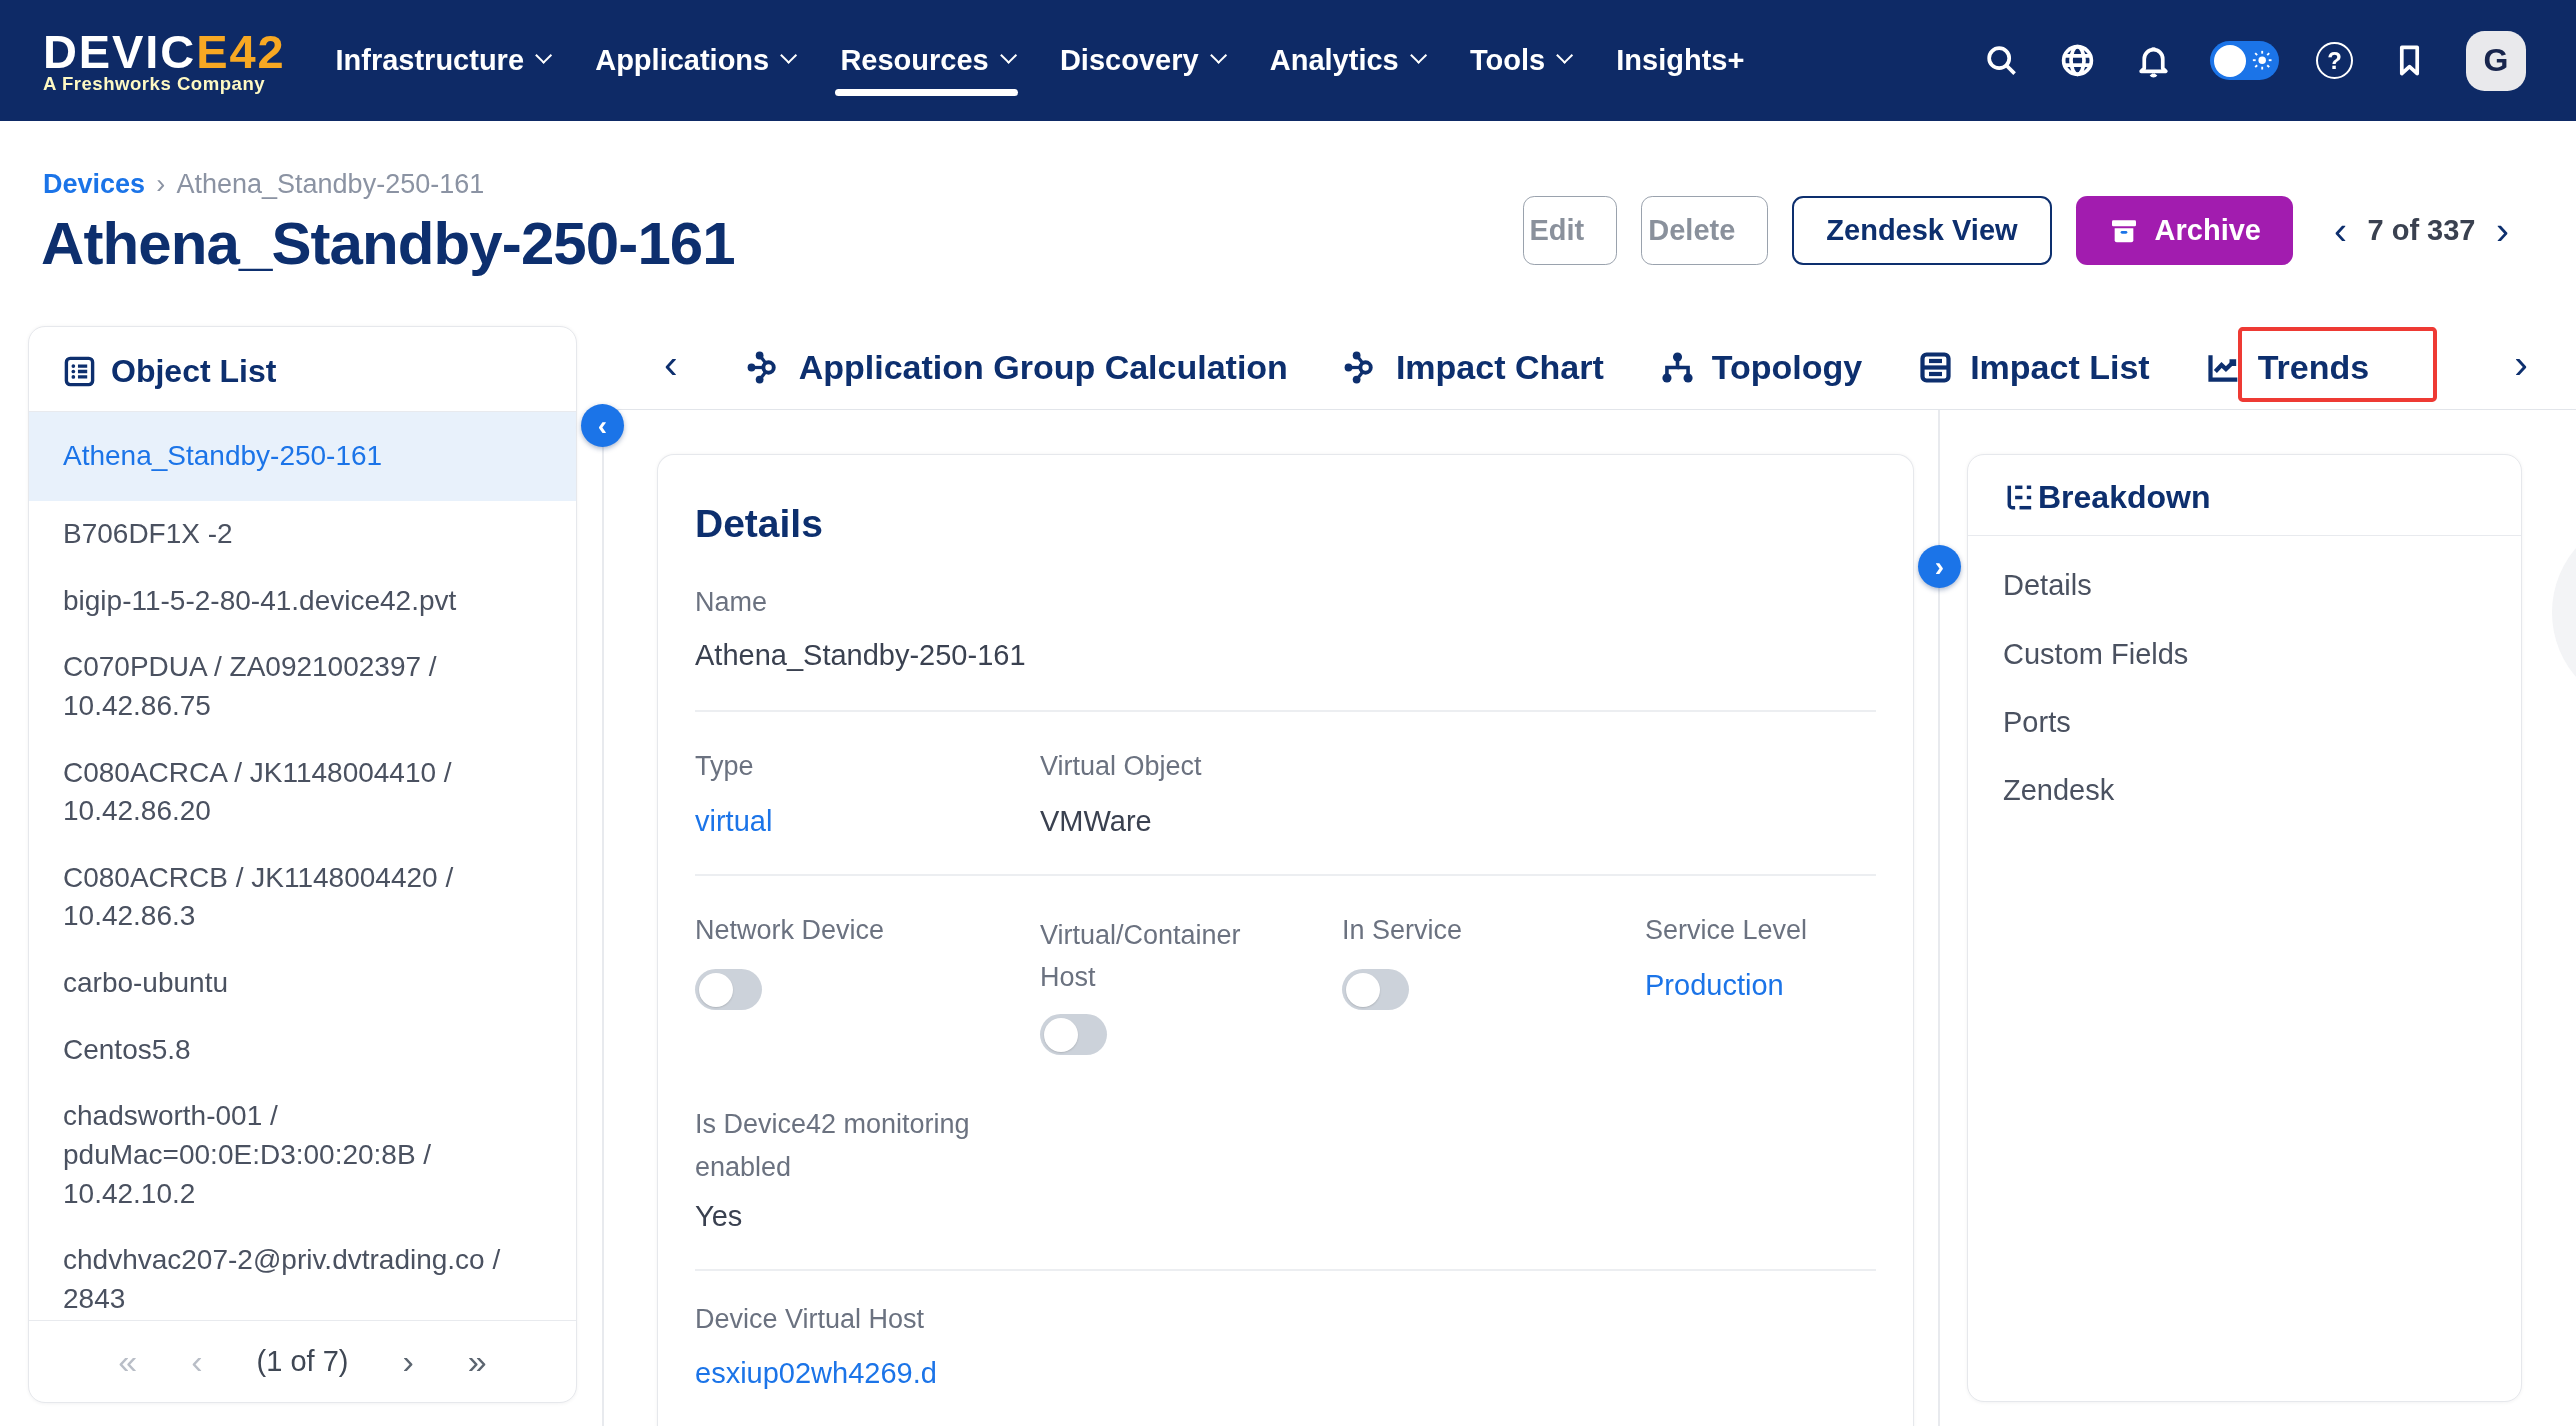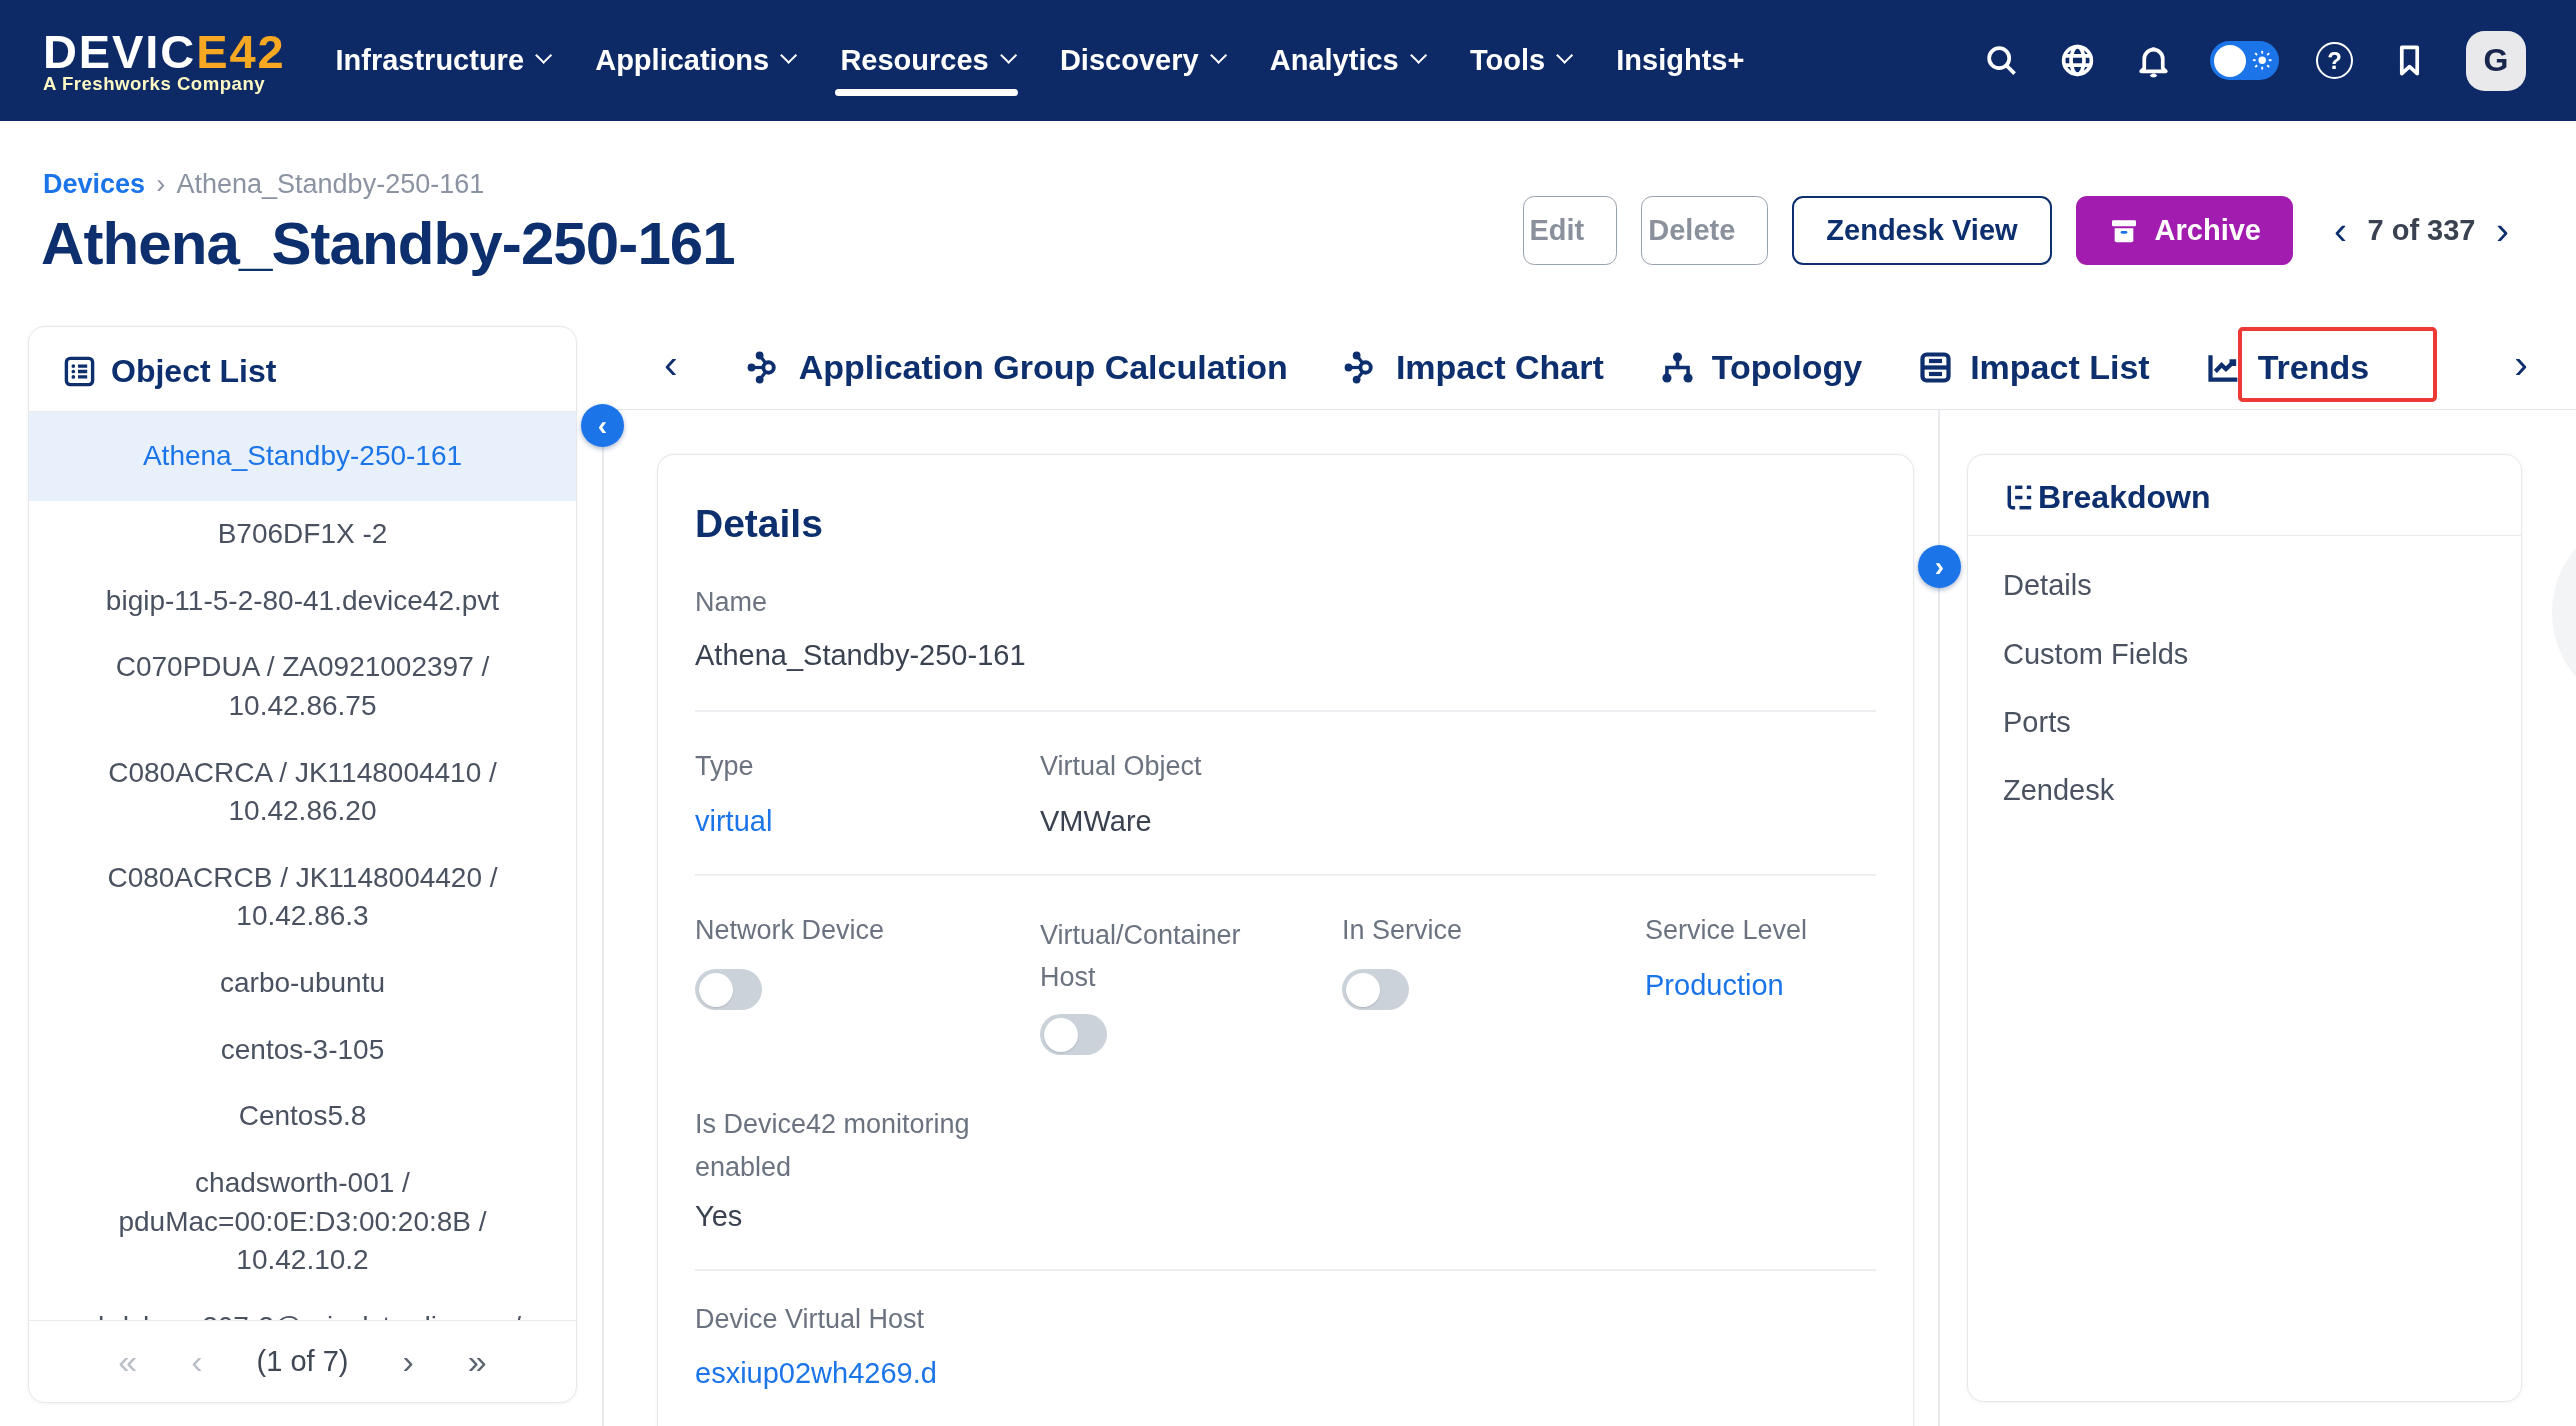--- a/index.html
+++ b/index.html
@@ -67,21 +67,21 @@
                   font-size:28px; font-weight:700; cursor:pointer; z-index:5;
                   box-shadow:0 1.9px 5.6px rgba(13,47,110,.35); }
   .edge-blob { position:absolute; left:2552px; top:514px; width:197px; height:197px;
                border-radius:50%; background:#F3F4F6; }
 
   
   .card { position:absolute; background:#fff; border:1.9px solid #E6E8EC; border-radius:17px;
           box-shadow:0 0.9px 3.7px rgba(16,24,40,.05); }
 
   
-  .objlist { left:28px; top:326px; width:549px; height:1077px; display:flex; flex-direction:column; overflow:hidden;text-align:center; }
+  .objlist { left:28px; top:326px; width:549px; height:1077px; display:flex; flex-direction:column; overflow:hidden; }
   .objlist-head { display:flex; align-items:center; gap:13px; padding:26px 32px 20.5px 32px; }
   .objlist-head svg { width:37px; height:37px; }
   .objlist-title { font-size:32px; font-weight:800; color:#0D2F6E; }
   .objlist-div { height:1.9px; background:#E8EAEE; }
   .objlist-items { flex:1; overflow:hidden; }
   .obj-item { padding:14px 34px; font-size:28px; color:#4A5160; line-height:1.38;
               overflow-wrap:anywhere; cursor:pointer; }
   .obj-item.selected { background:#E8F1FB; color:#1B74E8; padding-top:25px; padding-bottom:25px; }
   .objlist-foot { border-top:1.9px solid #E8EAEE; height:82px; display:flex; align-items:center;
                   justify-content:center; gap:54px; font-size:29px; }
@@ -314,21 +314,20 @@
   </div>
   <div class="objlist-div"></div>
   <div class="objlist-items">
     <div class="obj-item selected">Athena_Standby-250-161</div>
     <div class="obj-item">B706DF1X -2</div>
     <div class="obj-item">bigip-11-5-2-80-41.device42.pvt</div>
     <div class="obj-item">C070PDUA / ZA0921002397 / 10.42.86.75</div>
     <div class="obj-item">C080ACRCA / JK1148004410 / 10.42.86.20</div>
     <div class="obj-item">C080ACRCB / JK1148004420 / 10.42.86.3</div>
     <div class="obj-item">carbo-ubuntu</div>
-    <div class="obj-item">centos-3-105</div>
     <div class="obj-item">Centos5.8</div>
     <div class="obj-item">chadsworth-001 / pduMac=00:0E:D3:00:20:8B / 10.42.10.2</div>
     <div class="obj-item">chdvhvac207-2@priv.dvtrading.co / 2843</div>
   </div>
   <div class="objlist-foot">
     <span class="pg-ctl">«</span>
     <span class="pg-ctl">‹</span>
     <span class="pg-label">(1 of 7)</span>
     <span class="pg-ctl dark">›</span>
     <span class="pg-ctl dark">»</span>

